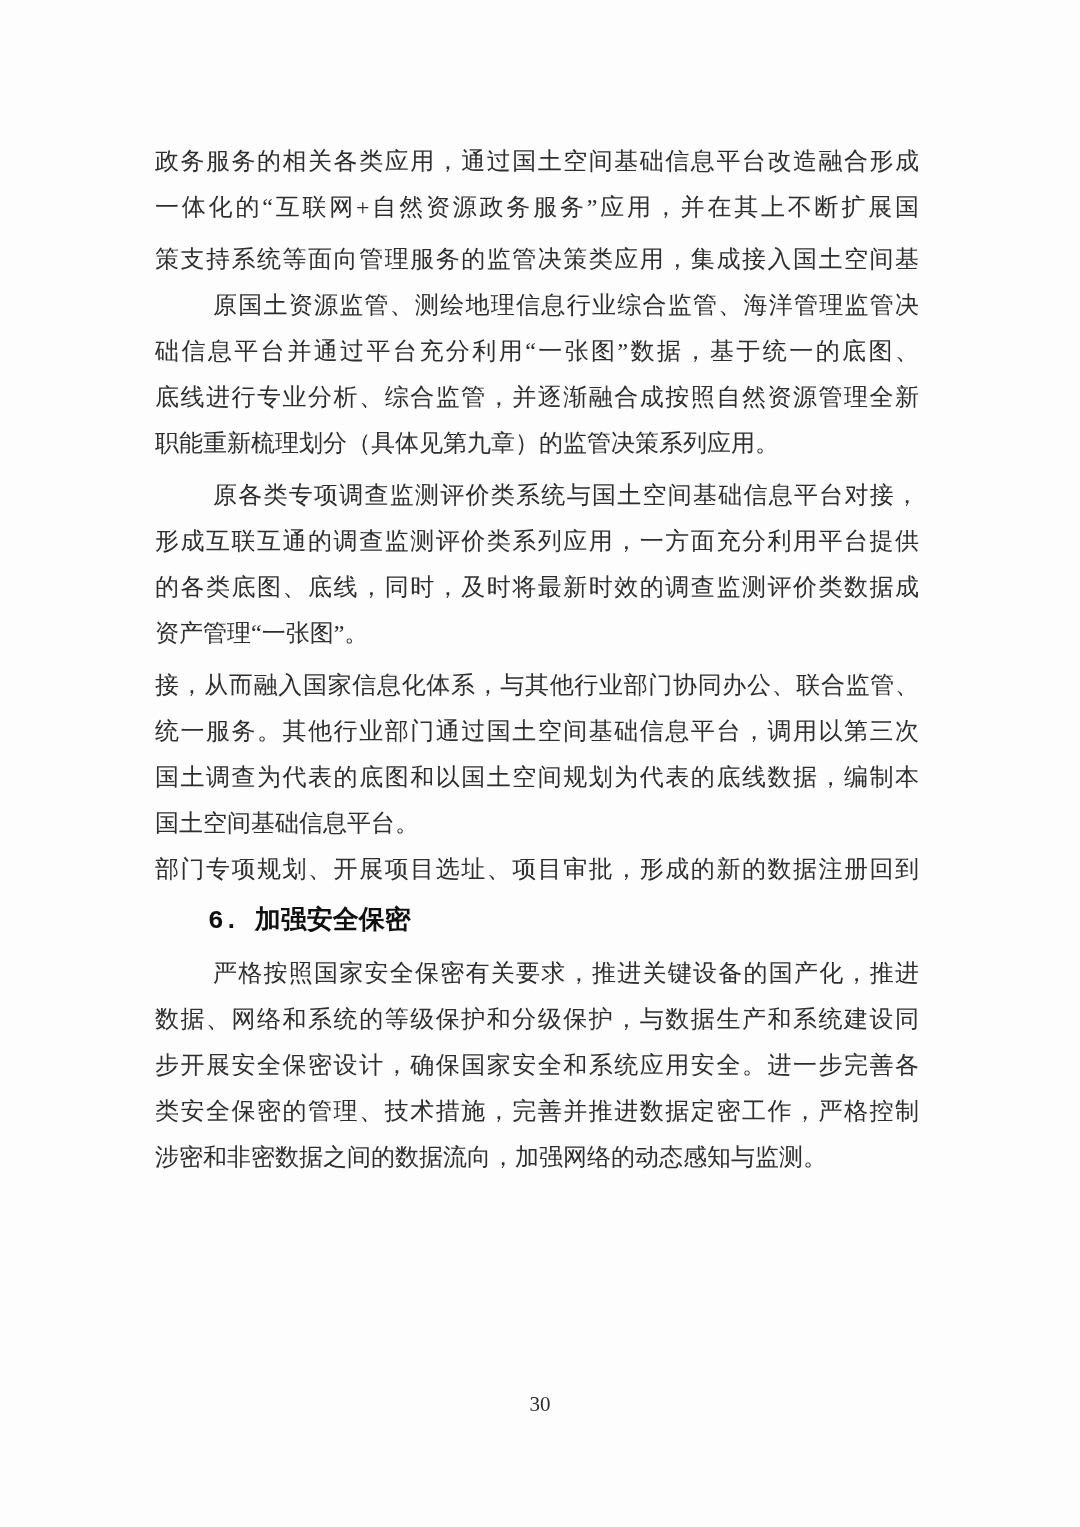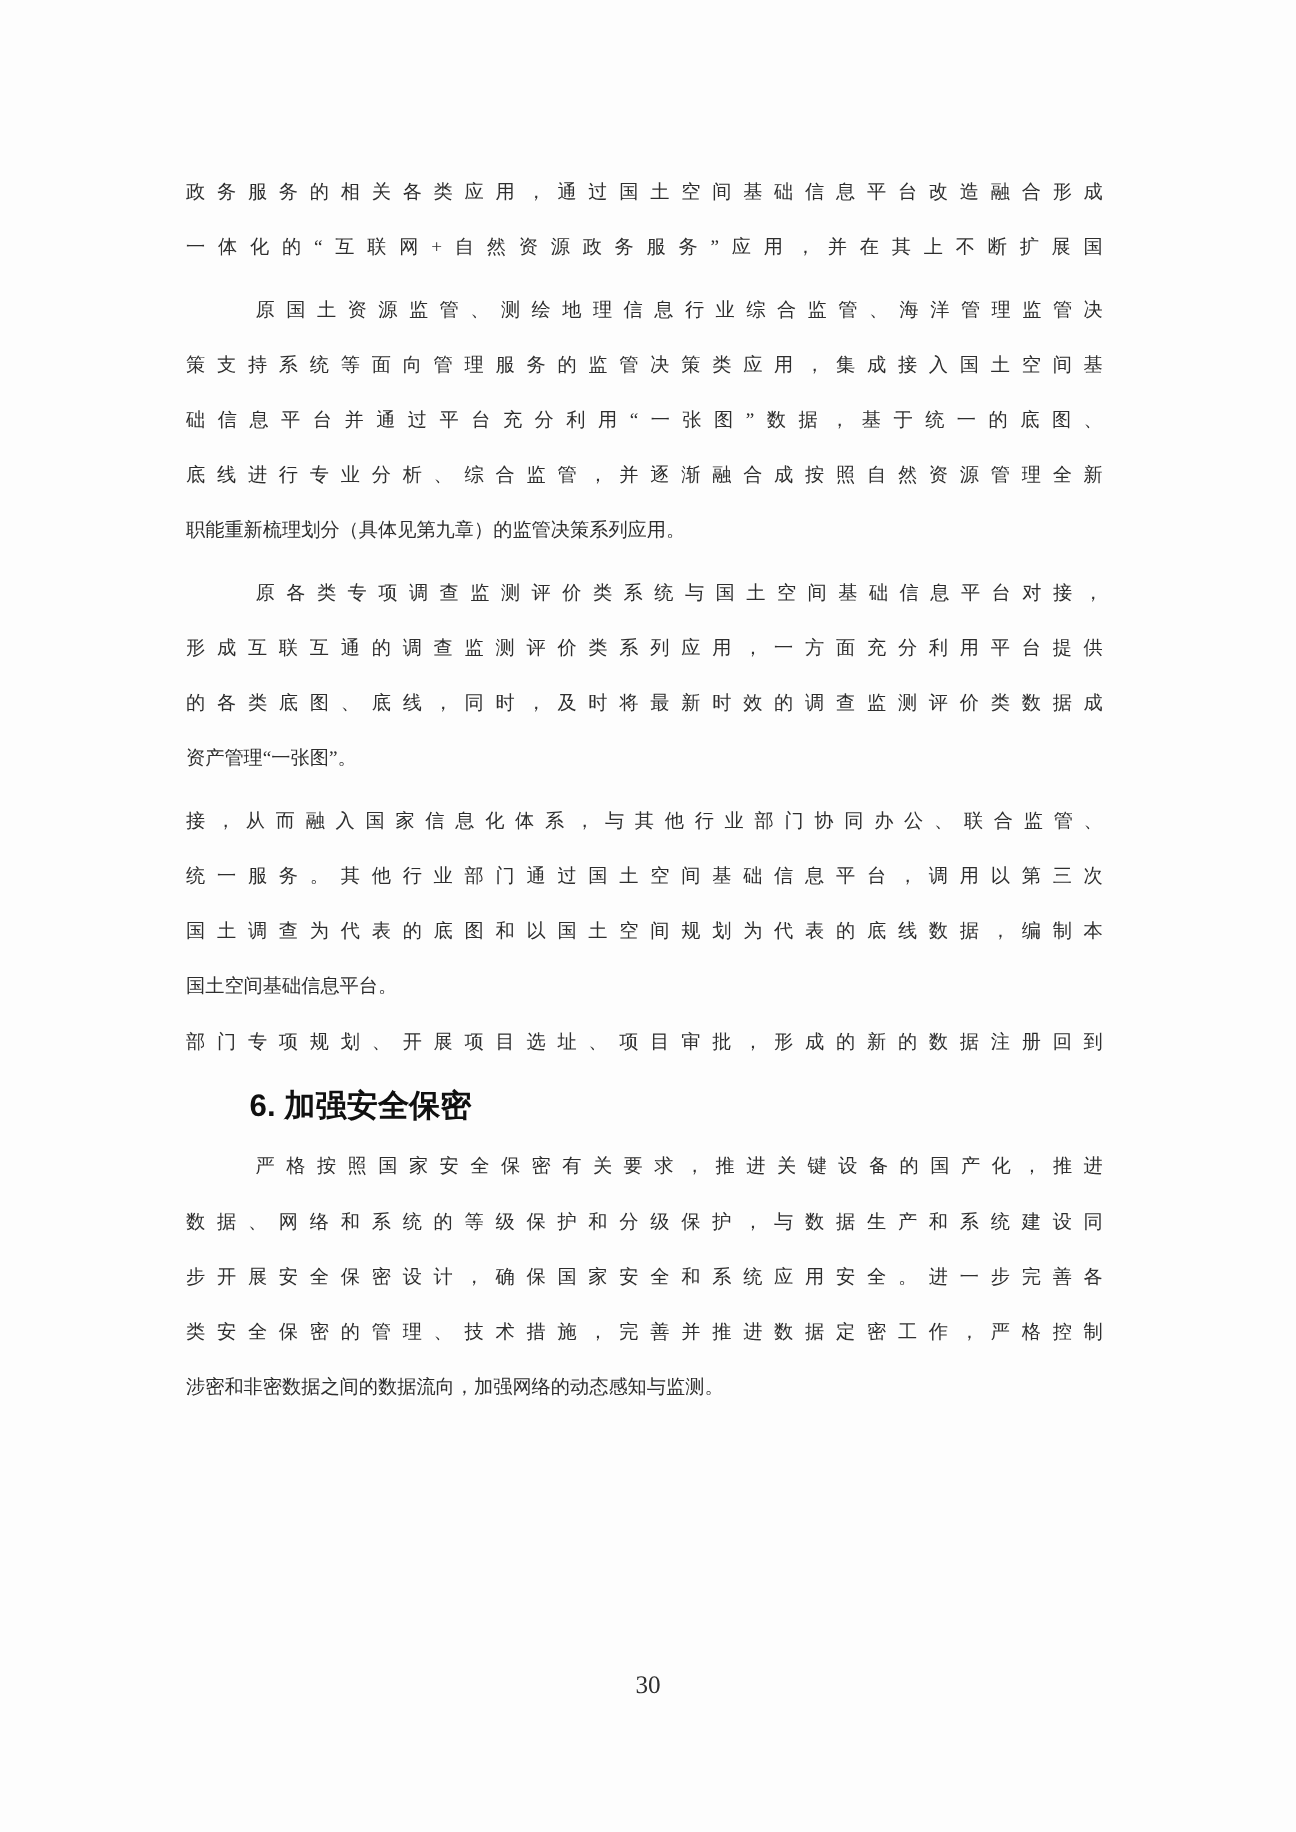--- a/index.html
+++ b/index.html
@@ -18,37 +18,37 @@
   .body-text {
     position: absolute;
     left: 155px;
     top: 138px;
     width: 764px;
   }
   .block + .block {
     margin-top: 6px;
   }
   .line {
-    font-size: 16px;
+    font-size: 24px;
     line-height: 46px;
     height: 46px;
     color: #2e2e2e;
     text-align: justify;
     text-align-last: justify;
     text-justify: inter-character;
     overflow: hidden;
   }
   .line.indent {
     padding-left: 58px;
   }
   .line.last {
     text-align-last: left;
   }
   .heading {
-    font-family: Liberation Sans, sans-serif;
+    font-family: Liberation Mono, monospace;
     font-size: 26px;
     line-height: 46px;
     font-weight: bold;
     color: #101010;
     padding-left: 53px;
     margin-top: 10px;
     margin-bottom: 6px;
   }
   .page-number {
     position: absolute;
@@ -64,22 +64,22 @@
 </head>
 <body>
 
 <div class="page">
   <div class="body-text">
       <div class="para block">
         <div class="line">政务服务的相关各类应用，通过国土空间基础信息平台改造融合形成</div>
         <div class="line">一体化的“互联网+自然资源政务服务”应用，并在其上不断扩展国</div>
       </div>
       <div class="para block">
+        <div class="line">策支持系统等面向管理服务的监管决策类应用，集成接入国土空间基</div>
         <div class="line indent">原国土资源监管、测绘地理信息行业综合监管、海洋管理监管决</div>
-        <div class="line">策支持系统等面向管理服务的监管决策类应用，集成接入国土空间基</div>
         <div class="line">础信息平台并通过平台充分利用“一张图”数据，基于统一的底图、</div>
         <div class="line">底线进行专业分析、综合监管，并逐渐融合成按照自然资源管理全新</div>
         <div class="line last">职能重新梳理划分（具体见第九章）的监管决策系列应用。</div>
       </div>
       <div class="para block">
         <div class="line indent">原各类专项调查监测评价类系统与国土空间基础信息平台对接，</div>
         <div class="line">形成互联互通的调查监测评价类系列应用，一方面充分利用平台提供</div>
         <div class="line">的各类底图、底线，同时，及时将最新时效的调查监测评价类数据成</div>
         <div class="line last">资产管理“一张图”。</div>
       </div>

